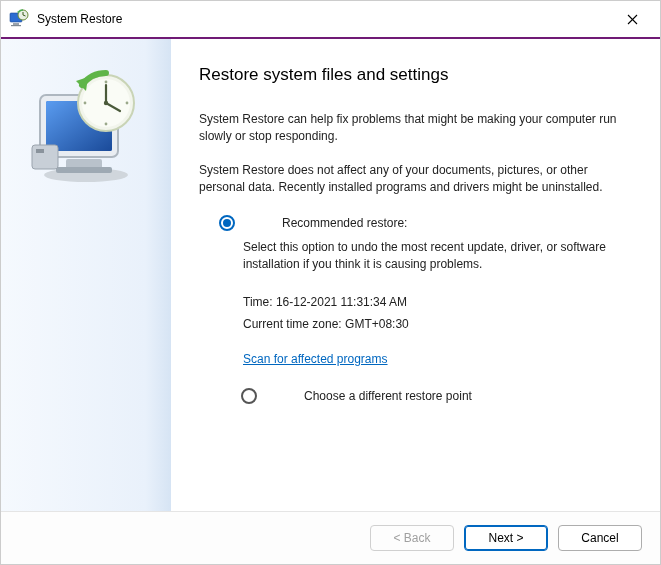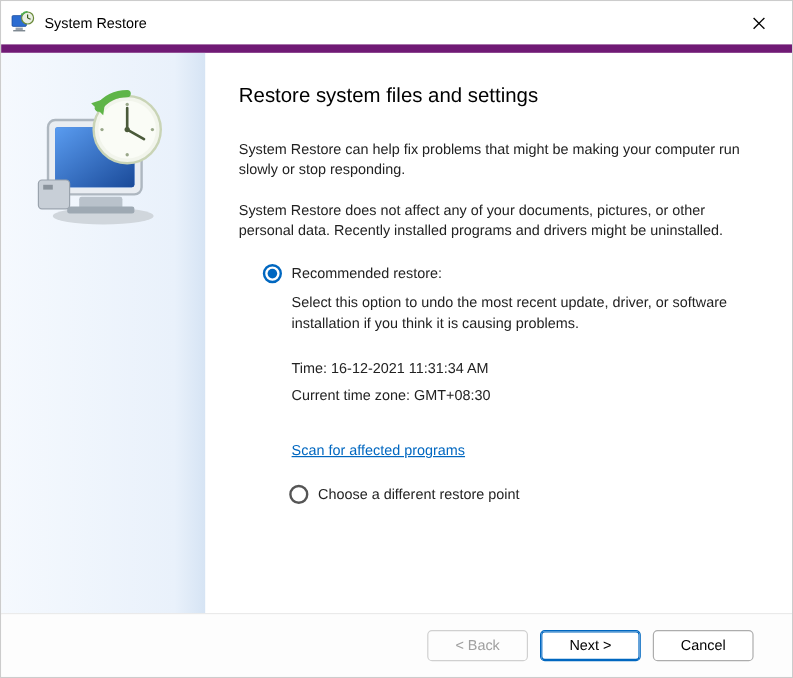--- a/index.html
+++ b/index.html
@@ -42,21 +42,21 @@
       width: 40px;
       height: 28px;
       display: flex;
       align-items: center;
       justify-content: center;
       cursor: pointer;
     }
     .content {
       flex: 1;
       display: flex;
-      border-top: 7px solid #701a75;
+      border-top: 2px solid #701a75;
       border-bottom: 1px solid #e5e5e5;
       overflow: hidden;
     }
     .sidebar {
       width: 170px;
       background: linear-gradient(to right, #f5f9fe 0%, #e9f1fb 85%, #d6e4f4 100%);
       display:flex;
       align-items:flex-start;
       justify-content:center;
       padding-top:28px;
@@ -109,50 +109,51 @@
     .radio.selected::after {
       content: "";
       width: 8px;
       height: 8px;
       border-radius: 50%;
       background: #0067c0;
     }
     .radio-label {
       font-size: 12px;
       cursor: pointer;
+      margin-left: 39px;
     }
     .sub {
       margin-left: 24px;
       font-size: 12px;
       line-height: 1.45;
       margin-bottom: 22px;
       color:#222;
     }
     .detail {
       margin-left: 24px;
       font-size: 12px;
       margin-bottom: 8px;
     }
     .link {
       margin-left: 24px;
       font-size: 12px;
       color: #0067c0;
       text-decoration: underline;
       cursor: pointer;
       display:inline-block;
-      margin-top:24px;
+      margin-top:13px;
       margin-bottom:18px;
     }
     .footer {
       height: 52px;
       display: flex;
       align-items: center;
       justify-content: flex-end;
       gap: 10px;
-      padding: 0 32px;
+      padding: 0 18px;
       background: #fdfdfd;
     }
     .btn {
       min-width: 84px;
       height: 26px;
       border: 1px solid #adadad;
       border-radius: 4px;
       background: #ffffff;
       font-size: 12px;
       font-family: inherit;

